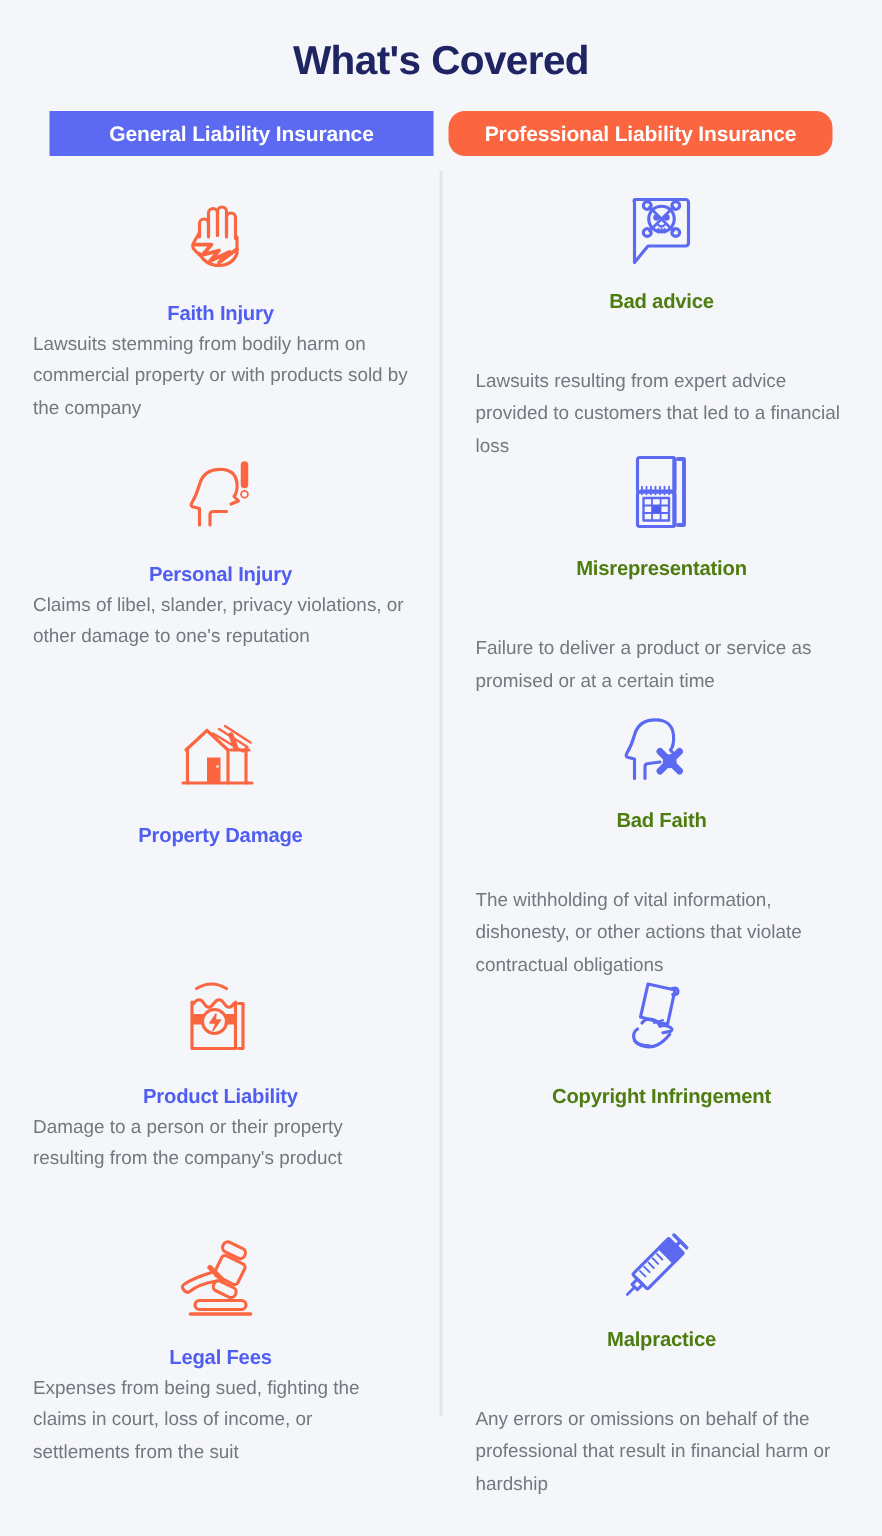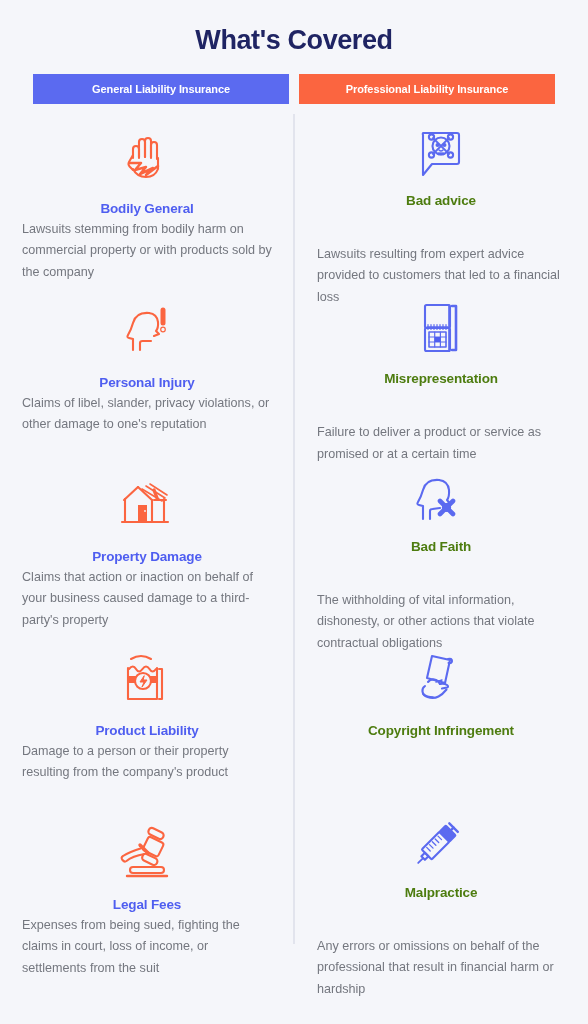--- a/index.html
+++ b/index.html
@@ -41,27 +41,27 @@
     padding: 0 33px;
     gap: 10px;
   }
   .col-header {
     flex: 1 1 0;
     height: 30px;
     display: flex;
     align-items: center;
     justify-content: center;
     color: #ffffff;
-    font-size: 11px;
+    font-size: 14px;
     font-weight: bold;
     letter-spacing: -0.1px;
     white-space: nowrap;
   }
   .col-header.general { background: #5b6af0; }
-  .col-header.professional { background: #fb6540; }
+  .col-header.professional { background: #fb6540; border-radius: 11px; }
 
   
   .columns {
     display: flex;
     position: relative;
     flex: 1 1 auto;
     padding-top: 14px;
   }
   .divider {
     position: absolute;
@@ -135,21 +135,21 @@
           <svg width="56" height="60" viewBox="0 0 56 60" fill="none" stroke="#fb6540" stroke-width="2.1" stroke-linecap="round" stroke-linejoin="round">
             <path d="M14 30 L14 21 a3 3 0 0 1 6 0 L20 30"></path>
             <path d="M20 29 L20 14 a3 3 0 0 1 6 0 L26 29"></path>
             <path d="M26 29 L26 13 a3 3 0 0 1 6 0 L32 29"></path>
             <path d="M32 30 L32 17 a3 3 0 0 1 6 0 L38 31"></path>
             <path d="M14 27 L10 34 a4 4 0 0 0 0.6 4.5 L14 42"></path>
             <path d="M14 41 q4 8 13 8 q9 0 12 -8 L39 30"></path>
             <path d="M11 35 L22 35 L16 42 L27 39 L21 46 L34 40 L27 47 L39 38" stroke-width="2.5" fill="none"></path>
           </svg>
         </div>
-        <div class="item-title">Bodily General</div>
+        <div class="item-title">Faith Injury</div>
         <div class="item-desc">Lawsuits stemming from bodily harm on commercial property or with products sold by the company</div>
       </div>
 
       <div class="item">
         <div class="item-icon">
           <svg width="56" height="60" viewBox="0 0 56 60" fill="none" stroke="#fb6540" stroke-width="2.1" stroke-linecap="round" stroke-linejoin="round">
             <path d="M30 11 q-13 -1 -16 10 q-2 7 -5 12 q-1.5 2.5 1 3 L14 37 L14 48"></path>
             <path d="M21 48 L21 41 q0 -2 2.5 -2 L32 39"></path>
             <path d="M30 11 q8 1 9 9 q0.5 6 -2 9 l3 3 l-5 2"></path>
             <line x1="44" y1="8" x2="44" y2="21" stroke-width="5"></line>
@@ -172,21 +172,20 @@
             <path d="M38 23 L50 23"></path>
             <path d="M26 12 L46 24" stroke-width="1.6"></path>
             <path d="M30 9 L49 21" stroke-width="1.6"></path>
             <path d="M34 7 L51 18" stroke-width="1.6"></path>
             <path d="M38 13 L41 21" stroke-width="3.4"></path>
             <rect x="22" y="28" width="9" height="17" fill="#fb6540" stroke="none"></rect>
             <circle cx="29" cy="34" r="0.9" fill="#f5f6fa" stroke="none"></circle>
           </svg>
         </div>
         <div class="item-title">Property Damage</div>
-        <div class="item-desc">Claims that action or inaction on behalf of your business caused damage to a third-party's property</div>
       </div>
 
       <div class="item">
         <div class="item-icon">
           <svg width="54" height="58" viewBox="0 0 54 58" fill="none" stroke="#fb6540" stroke-width="2.1" stroke-linecap="round" stroke-linejoin="round">
             <path d="M11 8 q10 -6 20 0"></path>
             <path d="M9 18 q4 -5 7 0 q3 5 6.5 0 q3.5 -5 7 0 q3 5 6.5 0"></path>
             <path d="M8 17 L8 48 L37 48 L37 17"></path>
             <path d="M39 18 L42 18 L42 48 L39 48"></path>
             <rect x="8" y="25" width="29" height="7" fill="#fb6540" stroke="none"></rect>

